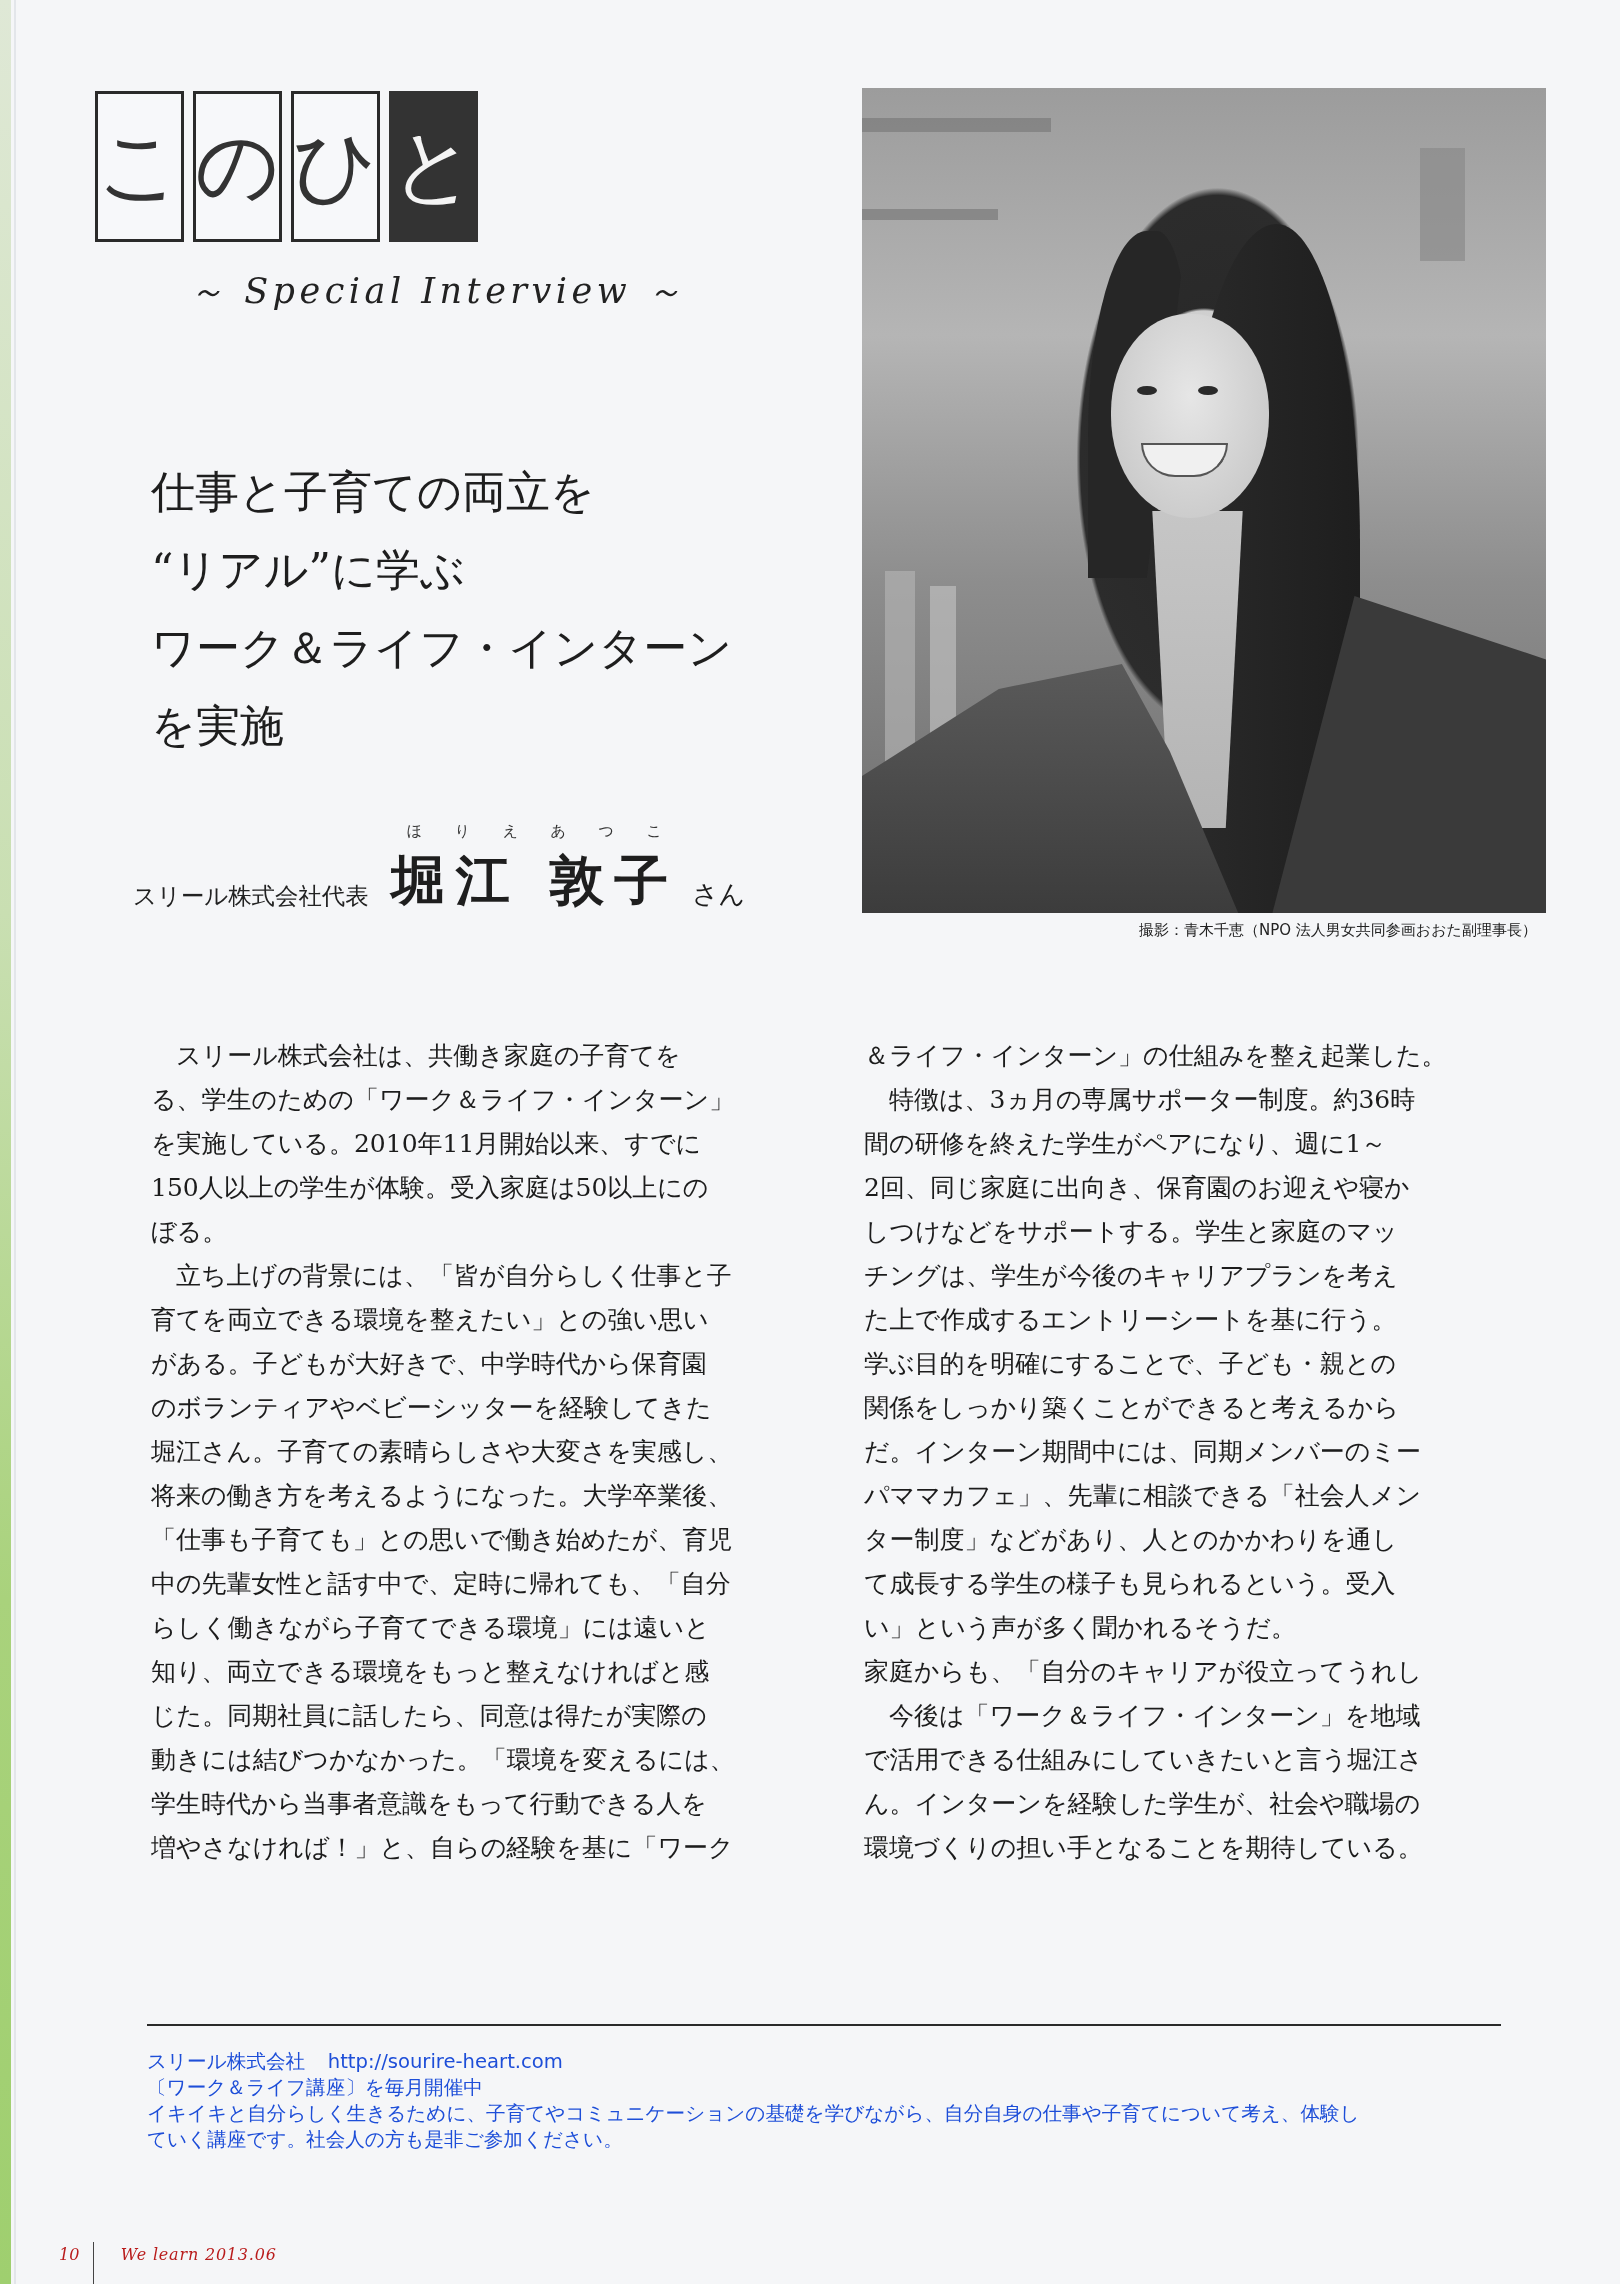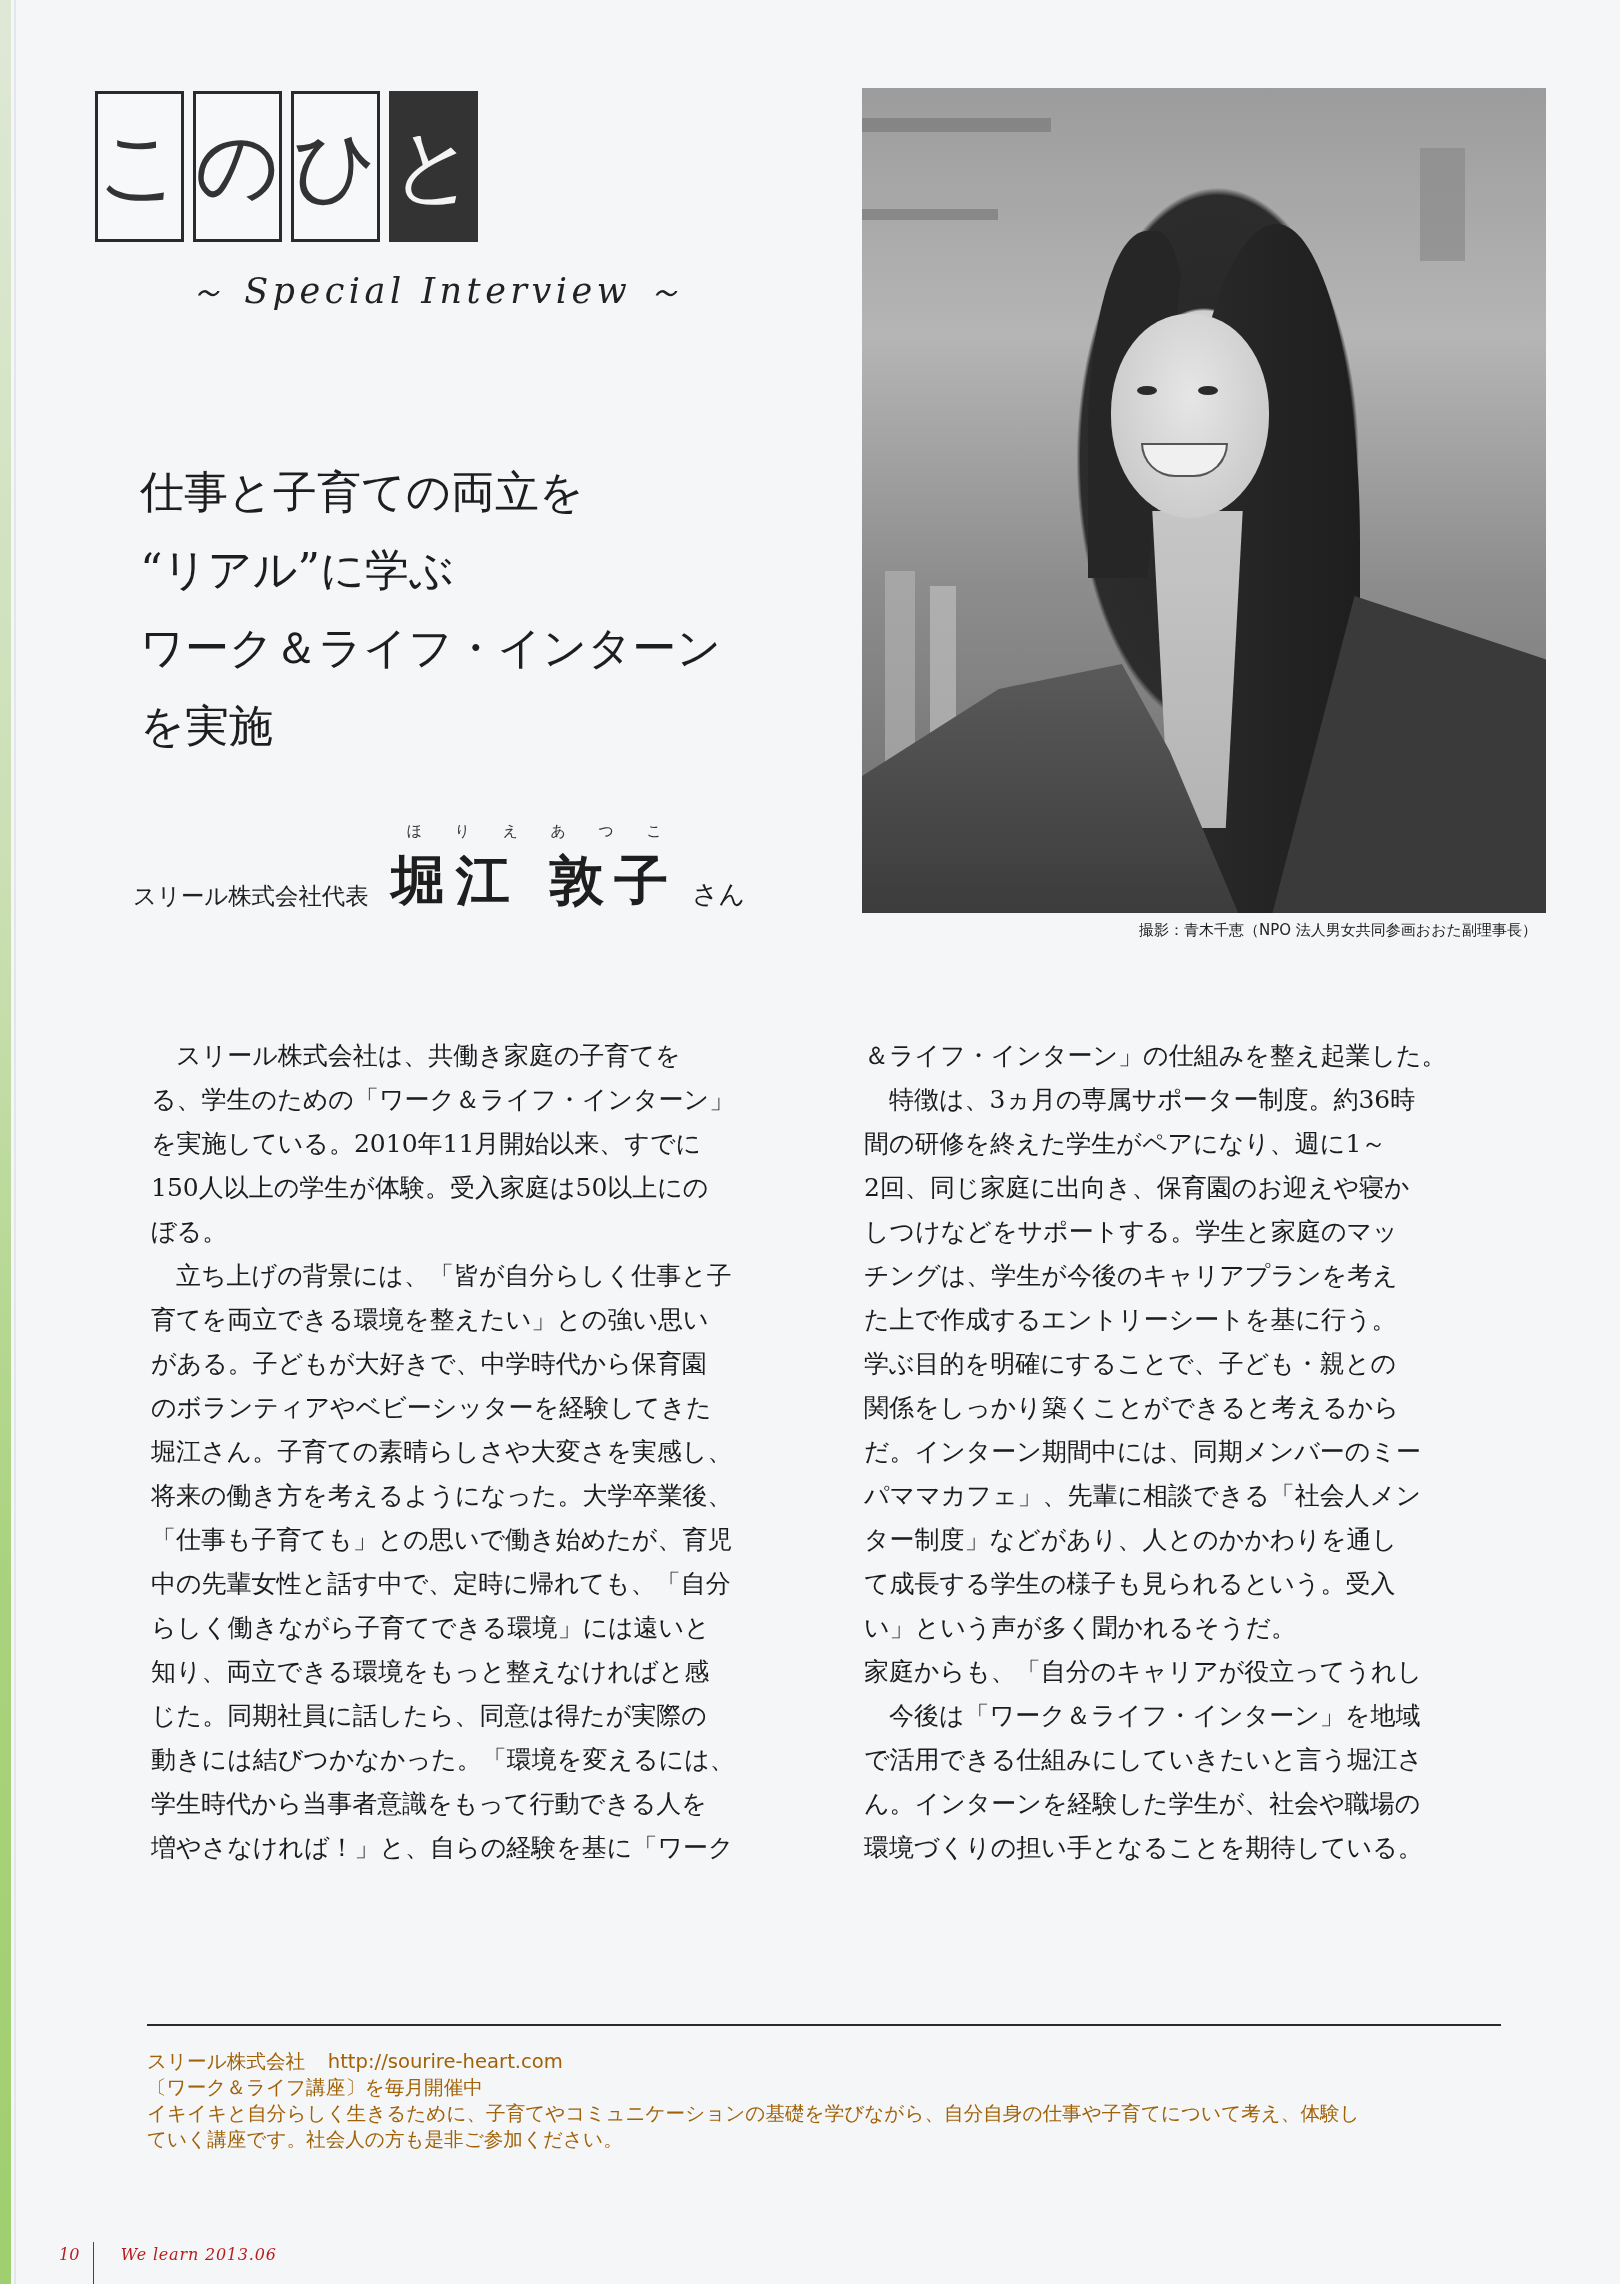--- a/index.html
+++ b/index.html
@@ -61,21 +61,21 @@
       font-family: "DejaVu Serif", serif;
       font-style: italic;
       font-size: 35px;
       letter-spacing: 4.5px;
       color: #222;
     }
 
     
     .headline {
       position: absolute;
-      left: 140px; top: 453px;
+      left: 151px; top: 453px;
       width: 694px;
       font-family: "DejaVu Serif", "Liberation Serif", serif;
       font-size: 44px;
       line-height: 78px;
       color: #1e1e1e;
       font-weight: normal;
     }
     .headline div { white-space: nowrap; }
 
     
@@ -222,21 +222,21 @@
       left: 147px; top: 2024px;
       width: 1354px; height: 1.5px;
       background: #2a2a2a;
     }
     .info {
       position: absolute;
       left: 147px; top: 2049px;
       font-family: "DejaVu Sans", sans-serif;
       font-size: 19.6px;
       line-height: 26px;
-      color: #a16207;
+      color: #1d4ed8;
     }
     .info .row { white-space: nowrap; }
     .info .company-row .url { margin-left: 22.6px; }
 
     
     .footer {
       position: absolute;
       left: 59px; top: 2228px;
       display: flex;
       align-items: center;

